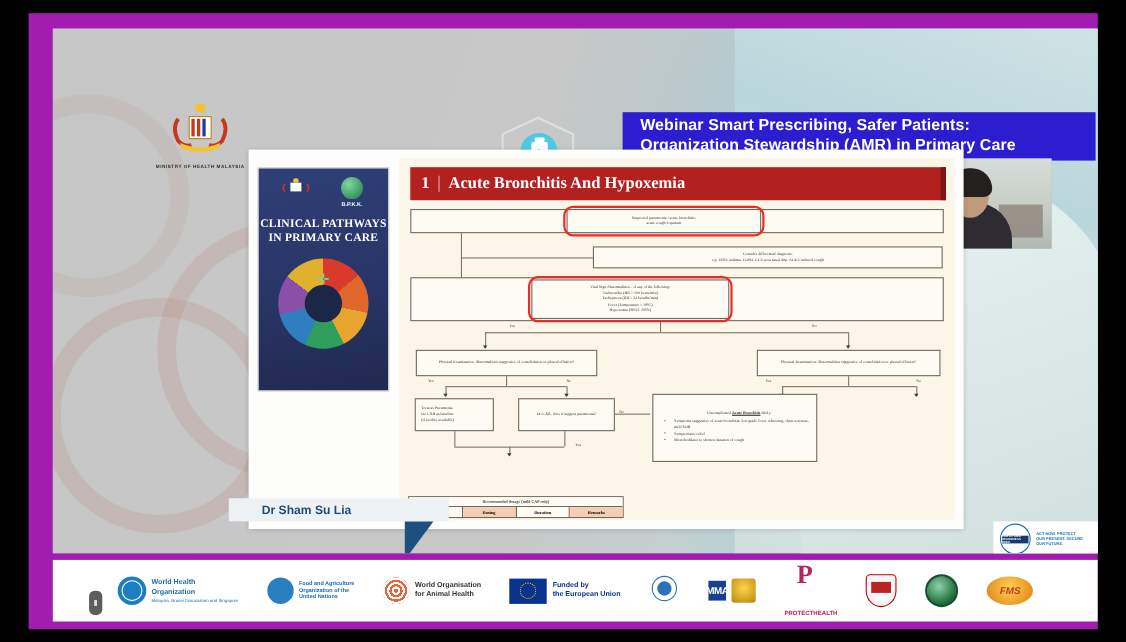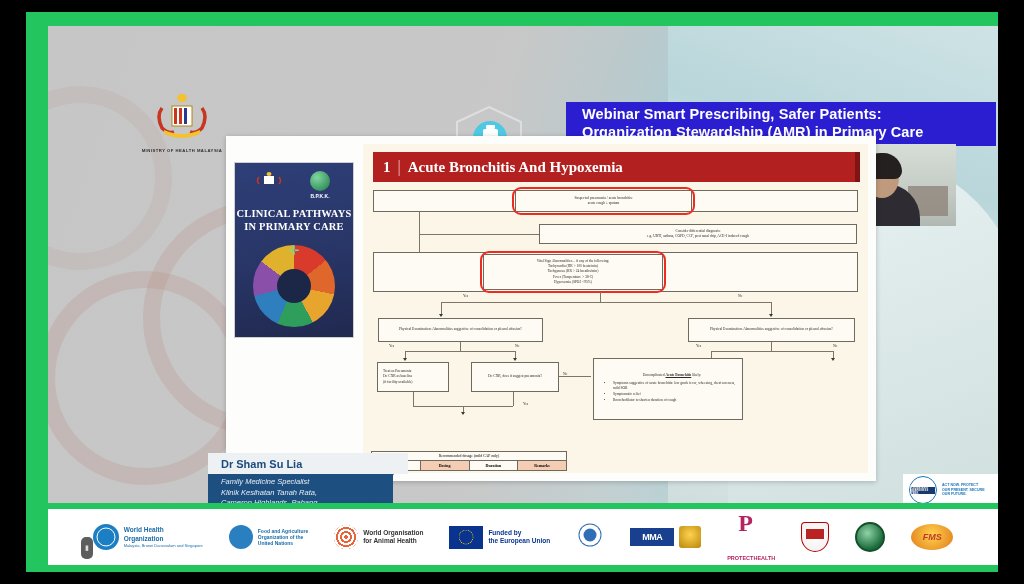--- a/index.html
+++ b/index.html
@@ -1,20 +1,20 @@
 <!DOCTYPE html>
 <html><head>
 <meta charset="utf-8">
 <style>
   html,body{margin:0;padding:0;background:#000;}
   body{width:1024px;height:584px;overflow:hidden;font-family:"Liberation Sans",sans-serif;}
   .screen{position:relative;width:1024px;height:584px;background:#000;overflow:hidden;}
 
   
-  .page{position:absolute;left:26px;top:12px;width:972px;height:560px;background:#22c55e;overflow:hidden;}
+  .page{position:absolute;left:26px;top:12px;width:972px;height:560px;background:#a21caf;overflow:hidden;}
 
   
   .share{position:absolute;left:22px;top:14px;width:950px;height:477px;overflow:hidden;
          background:#c9c9c9;}
   .share .photo{position:absolute;inset:0;
     background:
       radial-gradient(circle at 86% 30%, rgba(150,205,215,.55) 0 16%, rgba(150,205,215,0) 42%),
       radial-gradient(circle at 95% 62%, rgba(120,190,205,.45) 0 14%, rgba(120,190,205,0) 40%),
       linear-gradient(110deg,#c6c6c6 0%,#c8c8c8 52%,#bfd6d9 76%,#dfe9e9 100%);
   }
@@ -64,22 +64,22 @@
   .wc-hair{position:absolute;left:56px;top:9px;width:40px;height:26px;border-radius:20px 20px 8px 8px;background:#23201f;}
   .wc-name{position:absolute;left:4px;bottom:4px;background:rgba(25,25,25,.72);color:#fff;
            font-size:7.5px;padding:2px 5px;border-radius:2px;}
 
   
   .slide{position:absolute;left:178px;top:110px;width:650px;height:345px;background:#fdfdfb;
          box-shadow:0 1px 5px rgba(0,0,0,.22);}
   .slide-inner{position:absolute;inset:8px;display:flex;gap:9px;}
 
   
-  .booklet{width:120px;height:176px;background:linear-gradient(170deg,#2e3f78 0%,#283566 55%,#20294f 100%);
-           position:relative;margin-top:18px;border:1px solid #cfcfcf;box-sizing:border-box;}
+  .booklet{width:120px;height:204px;background:linear-gradient(170deg,#2e3f78 0%,#283566 55%,#20294f 100%);
+           position:relative;margin-top:8px;border:1px solid #cfcfcf;box-sizing:border-box;}
   .bk-crest{position:absolute;left:20px;top:8px;width:28px;text-align:center;color:#ffd34d;font-size:4px;}
   .bk-bpkk{position:absolute;right:16px;top:8px;width:34px;text-align:center;}
   .bk-bpkk .globe{width:20px;height:20px;border-radius:50%;margin:0 auto;
      background:radial-gradient(circle at 35% 32%,#7fd6a0,#1f7a46);}
   .bk-bpkk span{display:block;font-size:5px;color:#fff;font-weight:bold;margin-top:2px;}
   .bk-title{position:absolute;left:0;right:0;top:44px;text-align:center;color:#fff;
             font-family:"Liberation Serif",serif;font-size:10.5px;font-weight:bold;line-height:1.25;letter-spacing:.2px;}
   .wheel{position:absolute;left:50%;top:82px;transform:translateX(-50%);width:82px;height:82px;border-radius:50%;
      background:conic-gradient(#d93a2b 0deg 51deg,#e0672c 51deg 102deg,#e8a52e 102deg 153deg,
      #2f9e5c 153deg 204deg,#2f7fbf 204deg 256deg,#8a4fa8 256deg 307deg,#e0b12c 307deg 360deg);}
@@ -110,21 +110,21 @@
   .dtable{position:absolute;left:8px;bottom:2px;width:196px;border:1px solid #6f6a5e;box-sizing:border-box;}
   .dt-head{font-size:3.8px;text-align:center;padding:2px 0;border-bottom:1px solid #6f6a5e;background:#fdfbf3;}
   .dt-row{display:flex;}
   .dt-row div{flex:1;font-size:4px;font-weight:bold;text-align:center;padding:2px 0;border-right:1px solid #6f6a5e;}
   .dt-row div:last-child{border-right:0;}
   .c-alt{background:#f5cdb4;}
   .c-pl{background:#fdfbf3;}
 
   
   .lt-name{position:absolute;left:160px;top:427px;width:200px;height:21px;background:#eef1f4;
-           display:flex;align-items:center;padding-left:13px;box-sizing:border-box;}
+           display:flex;align-items:center;padding-left:30px;box-sizing:border-box;}
   .lt-name b{color:#1b4b7e;font-size:11px;}
   .lt-sub{position:absolute;left:160px;top:448px;width:185px;height:35px;background:#1d4f80;
           padding:3px 0 0 13px;box-sizing:border-box;}
   .lt-sub div{color:#e8eef4;font-size:7.5px;font-style:italic;line-height:1.42;}
   .lt-tri{position:absolute;left:320px;top:448px;width:0;height:0;
           border-top:35px solid #1d4f80;border-right:26px solid transparent;}
 
   
   .waaw{position:absolute;left:855px;top:448px;width:100px;height:32px;background:#fff;
         display:flex;align-items:center;padding:0 6px;box-sizing:border-box;gap:5px;}
@@ -146,21 +146,21 @@
   .fao-c{width:24px;height:24px;border-radius:50%;background:#2a7fc1;}
   .woah-c{width:24px;height:24px;border-radius:50%;background:
      repeating-radial-gradient(circle at 50% 50%,#e8633a 0 2px,#fff 2px 4px);}
   .eu-c{width:34px;height:23px;background:#08348f;position:relative;}
   .eu-c:after{content:"";position:absolute;left:50%;top:50%;transform:translate(-50%,-50%);
      width:13px;height:13px;border-radius:50%;border:1.4px dotted #ffcc00;}
   .quad-c{width:28px;height:26px;position:relative;}
   .quad-c:after{content:"";position:absolute;left:50%;top:42%;transform:translate(-50%,-50%);
      width:13px;height:13px;border-radius:50%;background:#2f6fb5;
      box-shadow:0 0 0 4px #fff,0 0 0 5px #2f6fb5;}
-  .mma-c{width:44px;height:18px;background:#18408f;color:#fff;font-size:9px;font-weight:bold;
+  .mma-c{width:16px;height:18px;background:#18408f;color:#fff;font-size:9px;font-weight:bold;
      display:flex;align-items:center;justify-content:center;letter-spacing:-.5px;}
   .mmacrest{width:22px;height:22px;background:radial-gradient(circle at 50% 40%,#ffd34d,#b8860b);border-radius:3px;}
   .ph-c{width:26px;height:26px;position:relative;}
   .ph-c:after{content:"P";position:absolute;left:0;top:-4px;font-size:24px;color:#b6245f;font-weight:bold;font-family:"Liberation Serif",serif;}
   .ph-cap{font-size:5.5px;color:#b6245f;font-weight:bold;text-align:center;margin-top:15px;}
   .mmc-c{width:26px;height:28px;background:radial-gradient(circle at 50% 45%,#fff,#eee);
      border:1px solid #b00;border-radius:4px 4px 50% 50%;position:relative;}
   .mmc-c:after{content:"";position:absolute;left:4px;top:6px;right:4px;height:10px;background:#b22;}
   .glob-c{width:26px;height:26px;border-radius:50%;
      background:radial-gradient(circle at 40% 35%,#8fd3a8,#1b6b3a 70%);border:2px solid #14502c;}
@@ -348,25 +348,20 @@
                 <div class="c-alt">Remarks</div>
               </div>
             </div>
           </div>
         </div>
       </div>
 
       <div class="lt-name">
         <b>Dr Sham Su Lia</b>
       </div>
-      <div class="lt-sub">
-        <div>Family Medicine Specialist</div>
-        <div>Klinik Kesihatan Tanah Rata,</div>
-        <div>Cameron Highlands, Pahang</div>
-      </div>
       <div class="lt-tri"></div>
 
       <div class="waaw">
         <div class="waaw-seal">
           <i></i>
           <b>WORLD AMR AWARENESS WEEK</b>
         </div>
         <div class="waaw-txt">
           <div>ACT NOW. PROTECT</div>
           <div>OUR PRESENT. SECURE</div>

